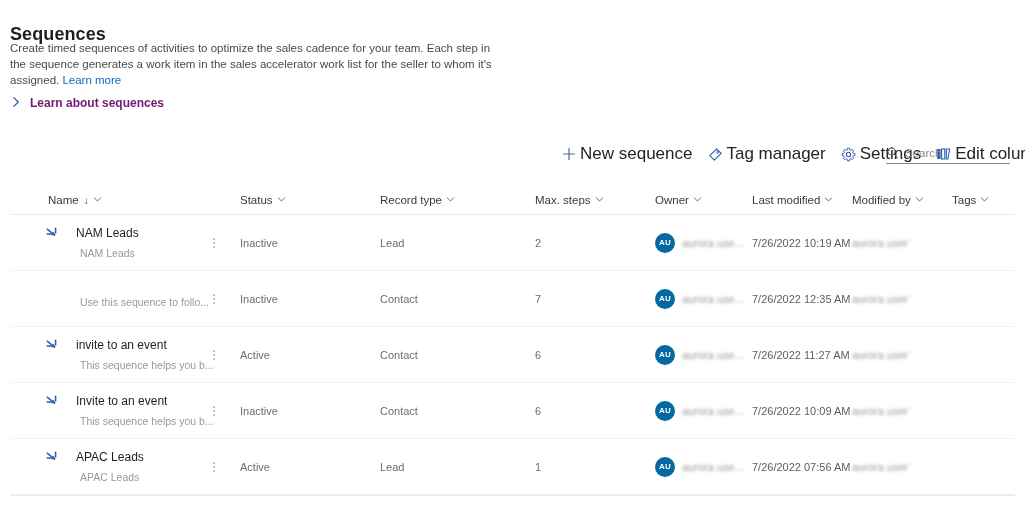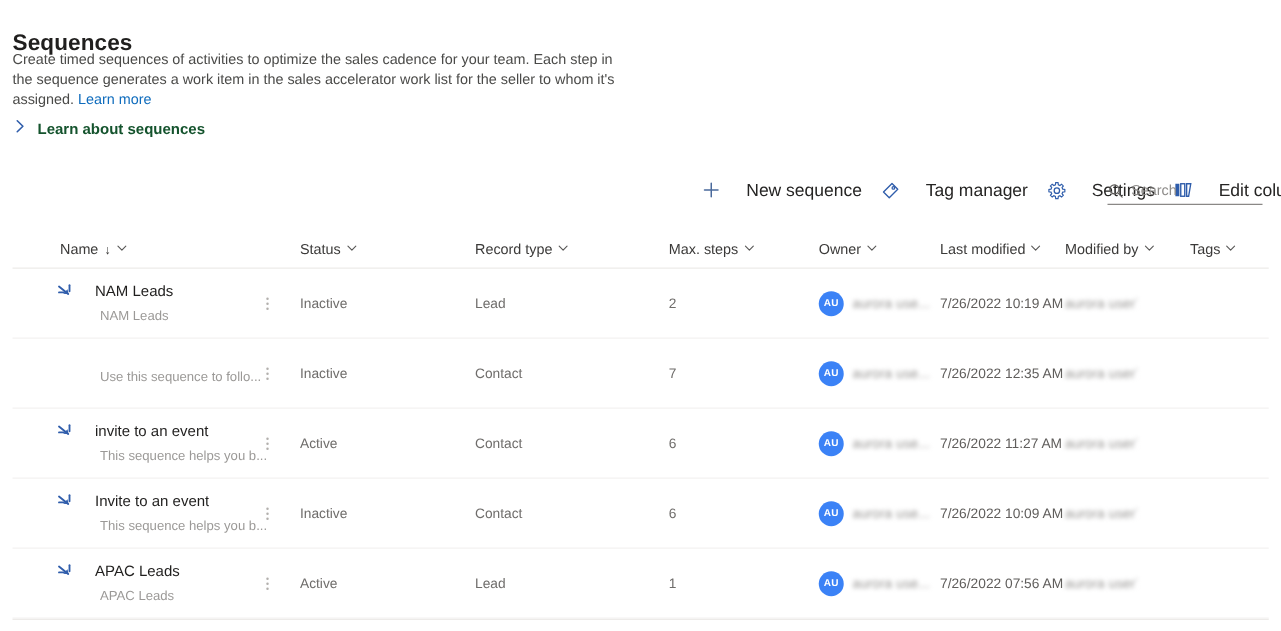--- a/index.html
+++ b/index.html
@@ -24,31 +24,31 @@
     font-size: 11.5px; line-height: 16px; color: #4a4a48;
   }
   .intro a { color: #0f6cbd; text-decoration: none; }
 
   .learn-row {
     position: absolute; left: 10px; top: 94px;
     display: flex; align-items: center; gap: 8px;
     cursor: pointer;
   }
   .chev-right { display: block; }
-  .learn-label { font-size: 12px; font-weight: 700; color: #14532d; }
+  .learn-label { font-size: 12px; font-weight: 700; color: #701a75; }
 
   
   .commandbar {
     position: absolute; left: 555px; top: 141px;
     display: flex; align-items: center; gap: 0px;
   }
   .cmd {
-    display: flex; align-items: center; gap: 20px;
+    display: flex; align-items: center; gap: 3px;
     padding: 3px 9px 3px 6px;
-    font-size: 14px; color: #252423;
+    font-size: 17px; color: #252423;
     cursor: pointer; white-space: nowrap;
   }
   .cmd .ico { display: flex; align-items: center; justify-content: center; width: 16px; height: 16px; }
 
   .searchbox {
     position: absolute; left: 886px; top: 142px;
     width: 124px; height: 22px;
     display: flex; align-items: center; gap: 5px;
     border-bottom: 1px solid #8a8886;
   }
@@ -110,21 +110,21 @@
     cursor: pointer; padding: 3px 4px;
   }
   .kebab i { width: 2px; height: 2px; background: #b3b0ad; border-radius: 50%; display:block; }
 
   .cell { font-size: 11px; color: #6f6d6b; white-space: nowrap; }
   .cell.num { color: #6f6d6b; }
 
   .ownercell { display: flex; align-items: center; gap: 7px; }
   .avatar {
     width: 20px; height: 20px; border-radius: 50%;
-    background: #3b82f6;
+    background: #0369a1;
     color: #fff; font-size: 8px; font-weight: 700;
     display: flex; align-items: center; justify-content: center;
     letter-spacing: .2px; flex: none;
   }
   .redacted {
     font-size: 11px; color: #9b9997;
     filter: blur(1.6px);
     white-space: nowrap; overflow: hidden; max-width: 74px;
   }
   .redacted.mod { max-width: 58px; }

